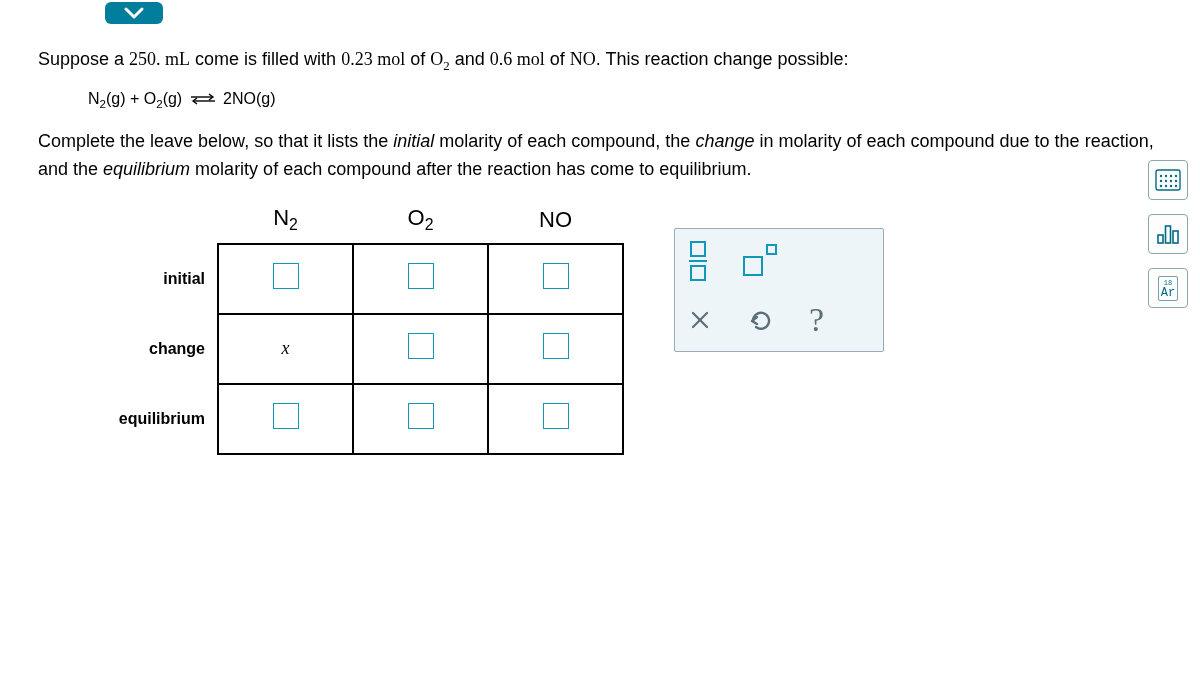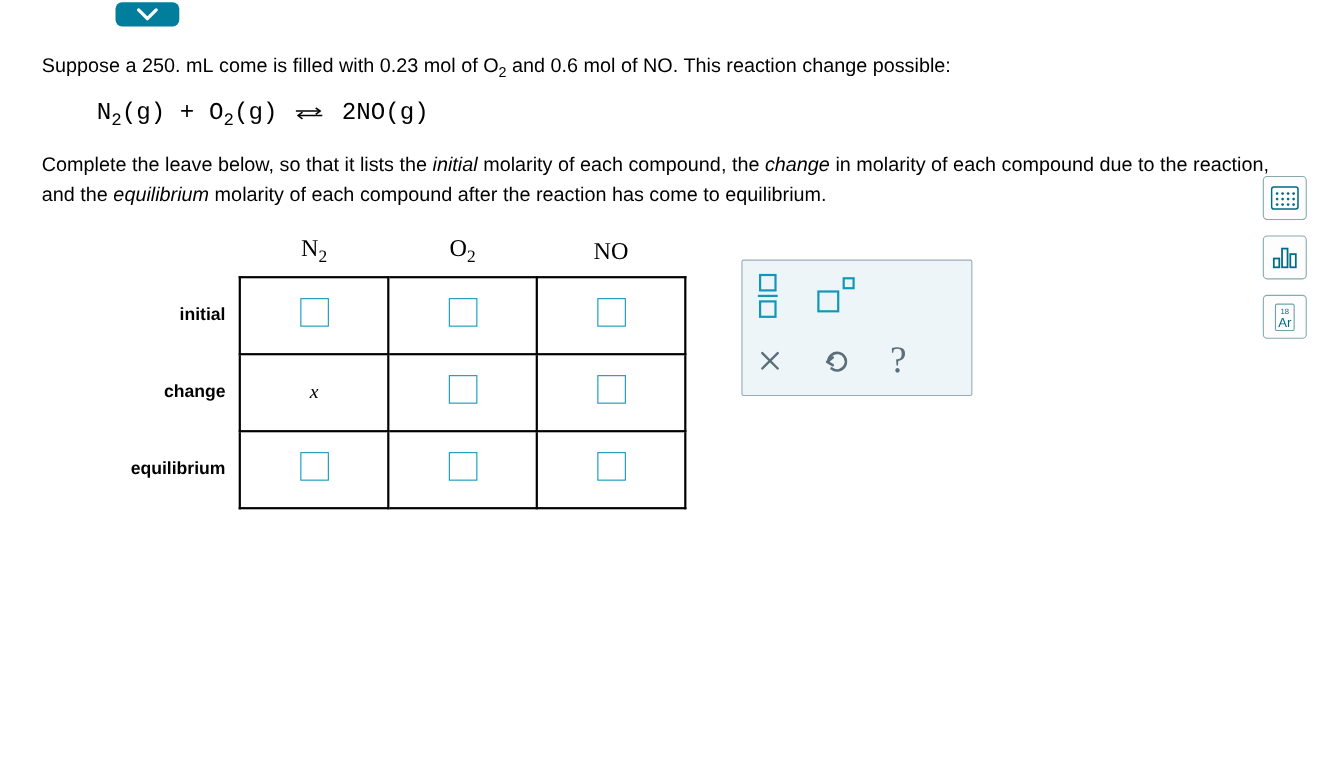--- a/index.html
+++ b/index.html
@@ -20,28 +20,28 @@
     background: #007e9c;
     border-radius: 6px;
     padding: 4px 18px;
     margin-left: 105px;
     margin-top: 2px;
     margin-bottom: 8px;
   }
   .chevron-tab svg { display:block; }
   .content { padding: 0 20px 0 38px; }
   .para { margin: 14px 0; line-height: 1.55; font-family: Verdana, sans-serif; }
-  .serif { font-family: Liberation Sans, sans-serif; }
+  .serif { font-family: Liberation Serif, serif; }
   sub { font-size: 0.72em; }
-  .equation { margin: 8px 0 18px 50px; font-family: Liberation Mono, monospace; font-size: 22px; }
+  .equation { margin: 8px 0 18px 50px; font-family: Liberation Sans, sans-serif; font-size: 16px; }
   .ice-wrap { display:flex; align-items:flex-start; gap: 50px; margin-left: 20px; margin-top:12px; }
   table.ice { border-collapse: collapse; }
   table.ice th, table.ice td { text-align:center; vertical-align: middle; }
   table.ice .hdr-col { width: 160px; text-align:right; padding-right:12px; font-weight:bold; font-size:16px; border:none; }
-  table.ice .top-hdr { height: 46px; font-family: Liberation Serif, serif; font-size: 22px; font-weight:normal; }
+  table.ice .top-hdr { height: 46px; font-family: Liberation Sans, sans-serif; font-size: 22px; font-weight:normal; }
   table.ice td.cell { border: 2px solid #000; width: 135px; height: 70px; }
   .inp {
     width: 26px; height: 26px; border:1px solid #1297b8; background:#fff; display:inline-block;
   }
   .xval { font-family: Georgia, serif; font-style: italic; font-size: 18px; }
   .keypad {
     border:1px solid #9ab; background:#eef5f8; padding: 12px 14px; border-radius:2px;
     display:flex; flex-direction:column; gap:20px; min-width: 210px;
     margin-top: 30px;
   }
@@ -175,21 +175,21 @@
         <circle cx="21" cy="17" r="1.2" fill="#006b85"></circle>
     </svg>
   </div>
   <div class="side-btn">
     <svg width="26" height="22" viewBox="0 0 26 22">
       <rect x="3" y="12" width="5" height="8" fill="none" stroke="#006b85" stroke-width="1.6"></rect>
       <rect x="10.5" y="3" width="5" height="17" fill="none" stroke="#006b85" stroke-width="1.6"></rect>
       <rect x="18" y="8" width="5" height="12" fill="none" stroke="#006b85" stroke-width="1.6"></rect>
     </svg>
   </div>
-  <div class="side-btn" style="padding:4px;">
+  <div class="side-btn" style="padding:4px;font-family:Liberation Mono, monospace;">
     <div class="ar-box">
       <span class="ar-top">18</span>
       <span>Ar</span>
     </div>
   </div>
 </div>
 
 
 
 

